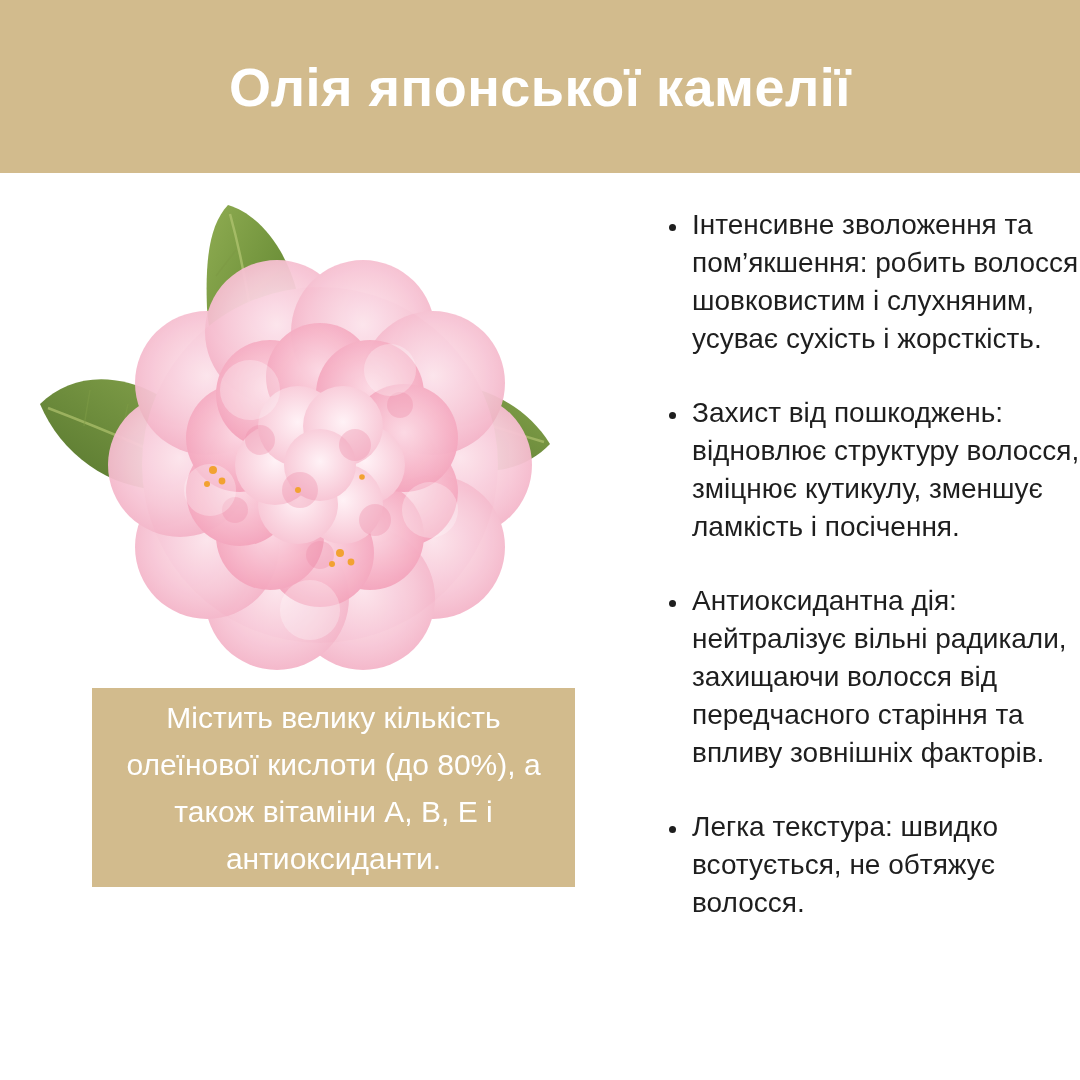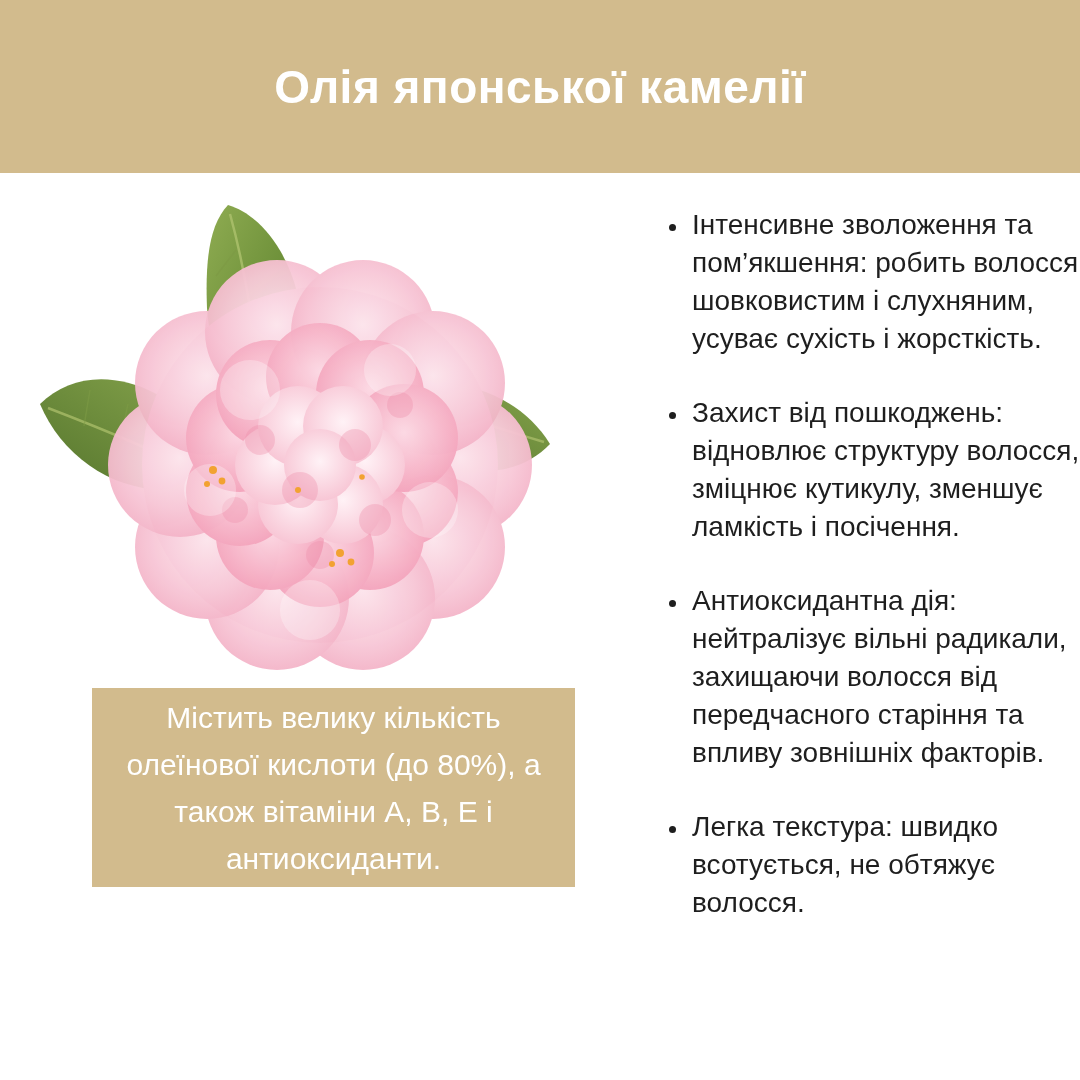--- a/index.html
+++ b/index.html
@@ -20,21 +20,21 @@
     top: 0; left: 0;
     width: 1080px;
     height: 173px;
     background: #d2bb8d;
     display: flex;
     align-items: center;
     justify-content: center;
   }
   .header .title {
     color: #ffffff;
-    font-size: 46px;
+    font-size: 54px;
     font-weight: 700;
     letter-spacing: 0.5px;
     margin: 0;
   }
   .flower-wrap {
     position: absolute;
     left: 10px;
     top: 190px;
     width: 620px;
     height: 500px;

